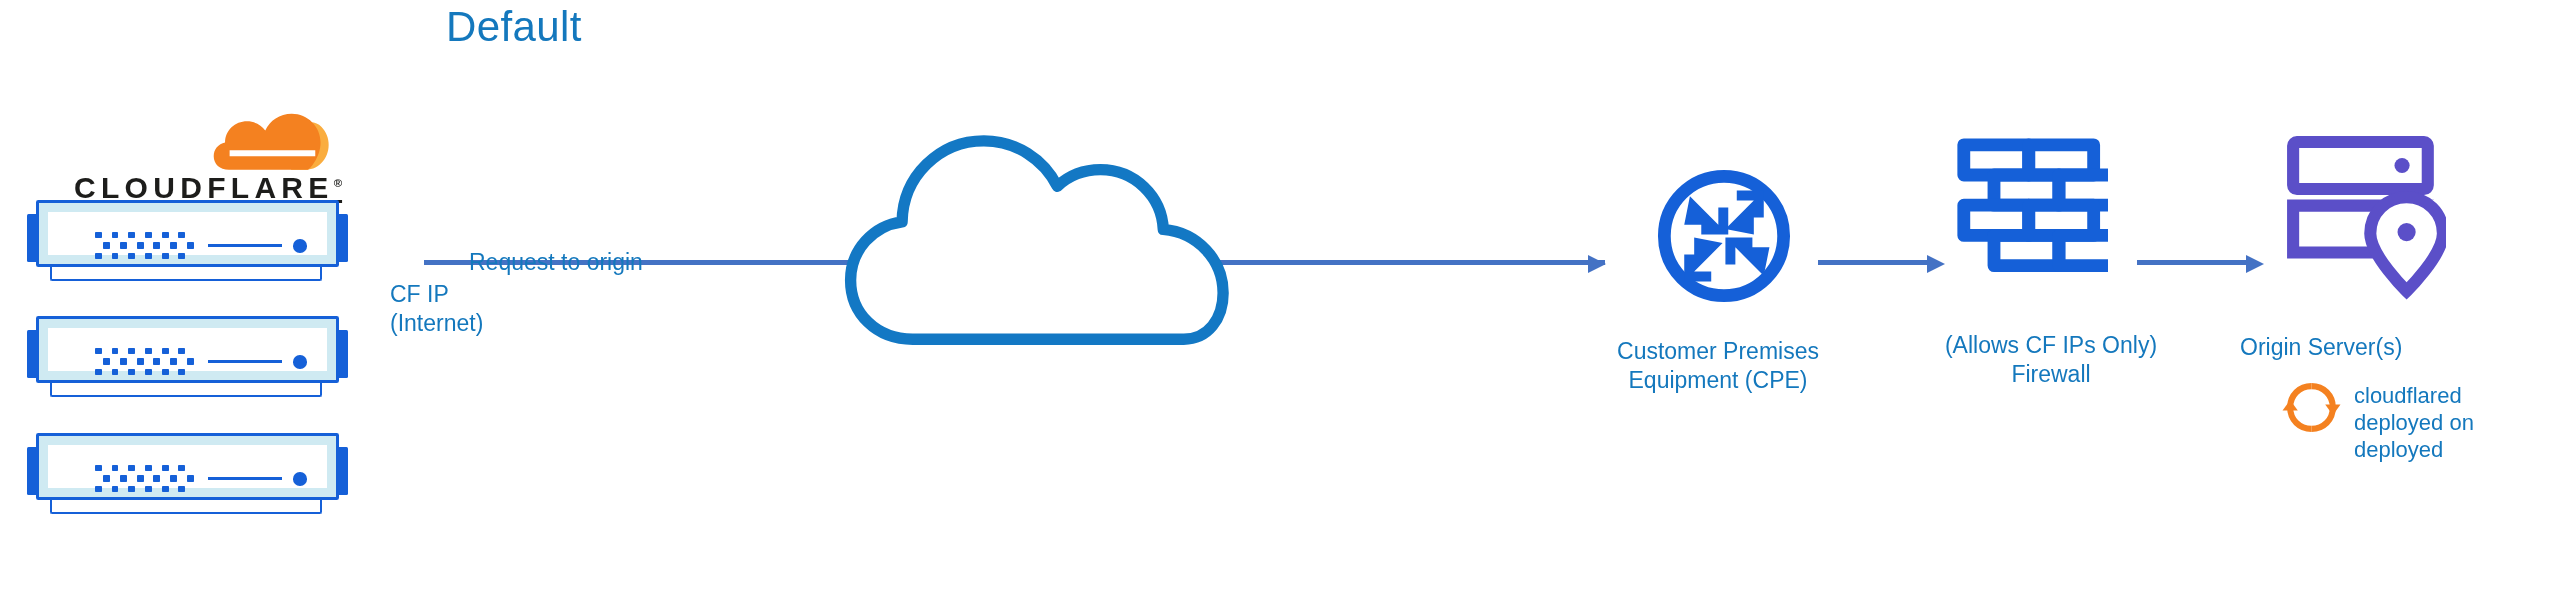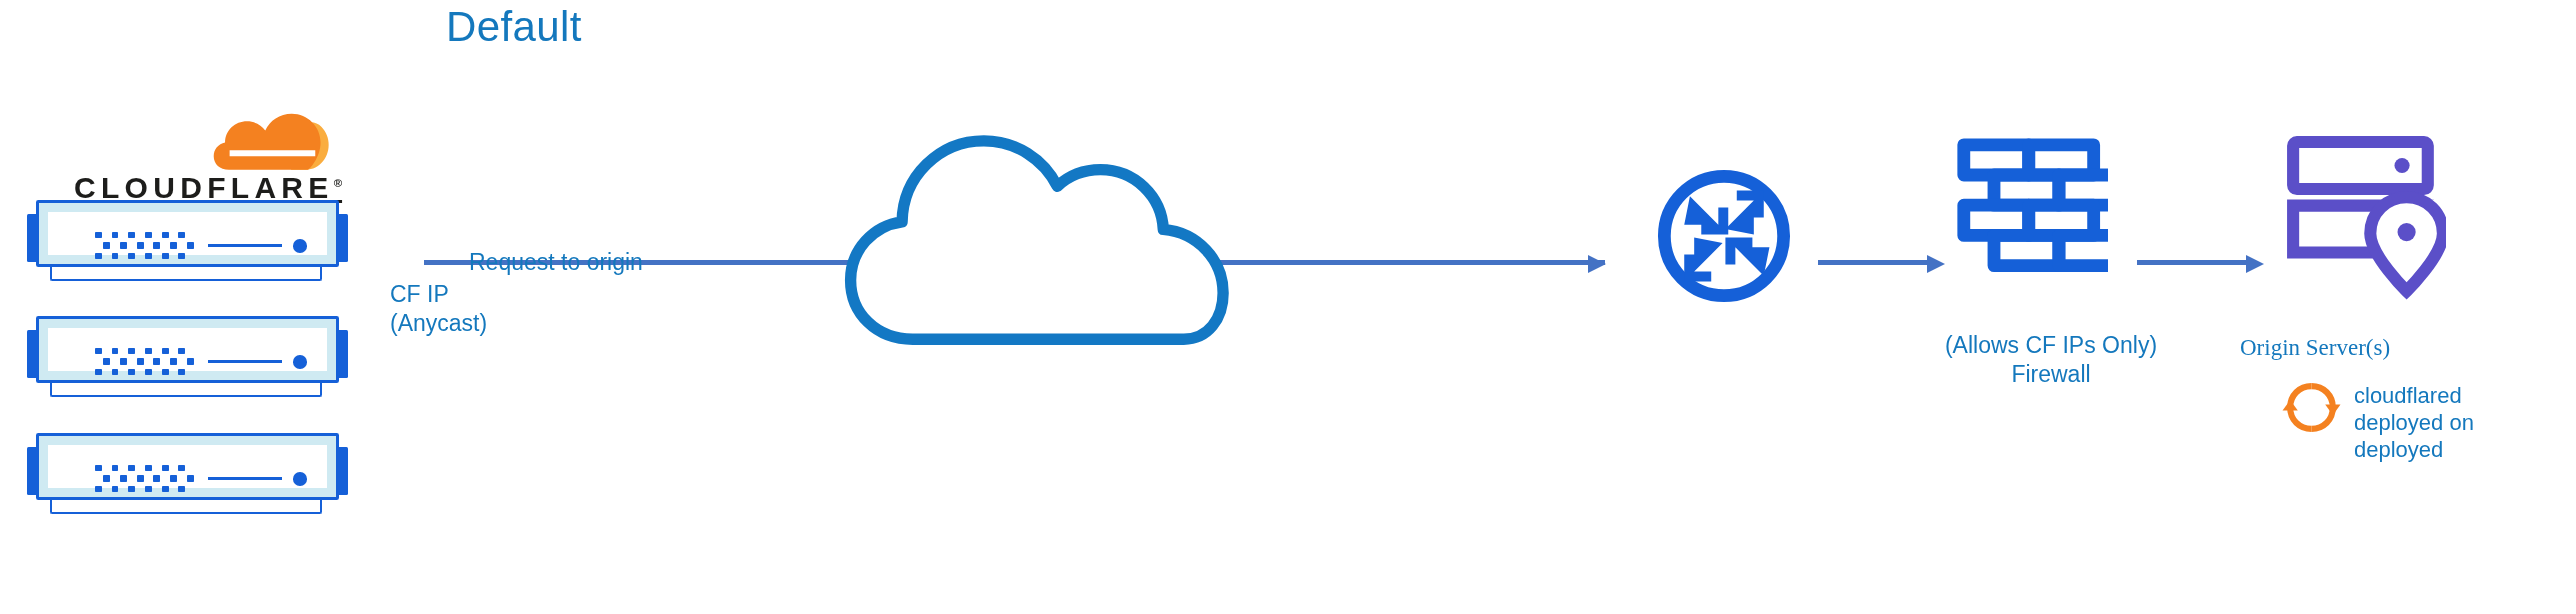--- a/index.html
+++ b/index.html
@@ -153,21 +153,21 @@
     line-height: 29px;
     white-space: nowrap;
   }
   .label.centered { text-align: center; }
 
   #label-request { left: 469px; top: 216px; margin-top: 32px; }
   #label-cfip    { left: 390px; top: 280px; }
   #label-internet{ left: 969px; top: 306px; }
   #label-cpe     { left: 1559px; top: 337px; text-align: center; width: 318px; }
   #label-firewall{ left: 1892px; top: 331px; text-align: center; width: 318px; }
-  #label-origin  { left: 2240px; top: 333px; font-family: Liberation Serif, serif; }
+  #label-origin  { left: 2240px; top: 333px; }
   #label-cloudflared {
     left: 2354px; top: 382px;
     font-size: 22px; line-height: 27px;
     white-space: normal; width: 174px;
   }
 
   
   #cloud { left: 840px; top: 112px; width: 424px; height: 250px; z-index: 3; }
 
   
@@ -299,21 +299,21 @@
 
   <div class="conn-line" style="left:1818px; top:260px; width:112px;"></div>
   <div class="conn-head" style="left:1927px; top:255px;"></div>
 
   <div class="conn-line" style="left:2137px; top:260px; width:112px;"></div>
   <div class="conn-head" style="left:2246px; top:255px;"></div>
 
   <div class="label" id="label-request">Request to origin</div>
   <div class="label" id="label-cfip">
     <div>CF IP</div>
-    <div>(Anycast)</div>
+    <div>(Internet)</div>
   </div>
 
   <svg class="abs" id="cloud" viewBox="0 0 560 330">
     <path d="M96 300
              C48 300 14 266 14 222
              C14 182 44 150 82 145
              C83 85 131 38 190 38
              C232 38 269 62 287 98
              C302 84 322 76 344 76
              C389 76 425 111 427 155
@@ -327,20 +327,24 @@
     <circle cx="50" cy="50" r="42" fill="#ffffff" stroke="#1560d8" stroke-width="9"></circle>
 
     <path d="M26 22 L46 42 L46 30 L53 30 L53 49 L34 49 L34 42 L22 42 Z" fill="#1560d8"></path>
 
     <path d="M78 22 L58 42 L70 42 L70 49 L51 49 L51 30 L58 30 L58 18 Z" fill="#1560d8" transform="rotate(180 64.5 33.5)"></path>
 
     <path d="M22 78 L42 58 L30 58 L30 51 L49 51 L49 70 L42 70 L42 82 Z" fill="#1560d8" transform="rotate(180 35.5 66.5)"></path>
 
     <path d="M78 78 L58 58 L58 70 L51 70 L51 51 L70 51 L70 58 L82 58 Z" fill="#1560d8"></path>
   </svg>
+  <div class="label centered" id="label-cpe">
+    <div>Customer Premises</div>
+    <div>Equipment (CPE)</div>
+  </div>
 
   <svg class="abs" id="fw-icon" viewBox="0 0 200 200">
     <g fill="none" stroke="#1560d8" stroke-width="17" stroke-linejoin="round">
       <rect x="9" y="9" width="86" height="40"></rect>
       <rect x="95" y="9" width="86" height="40"></rect>
       <rect x="49" y="49" width="86" height="40"></rect>
       <rect x="135" y="49" width="86" height="40"></rect>
       <rect x="9" y="89" width="86" height="40"></rect>
       <rect x="95" y="89" width="86" height="40"></rect>
       <rect x="49" y="129" width="86" height="40"></rect>

